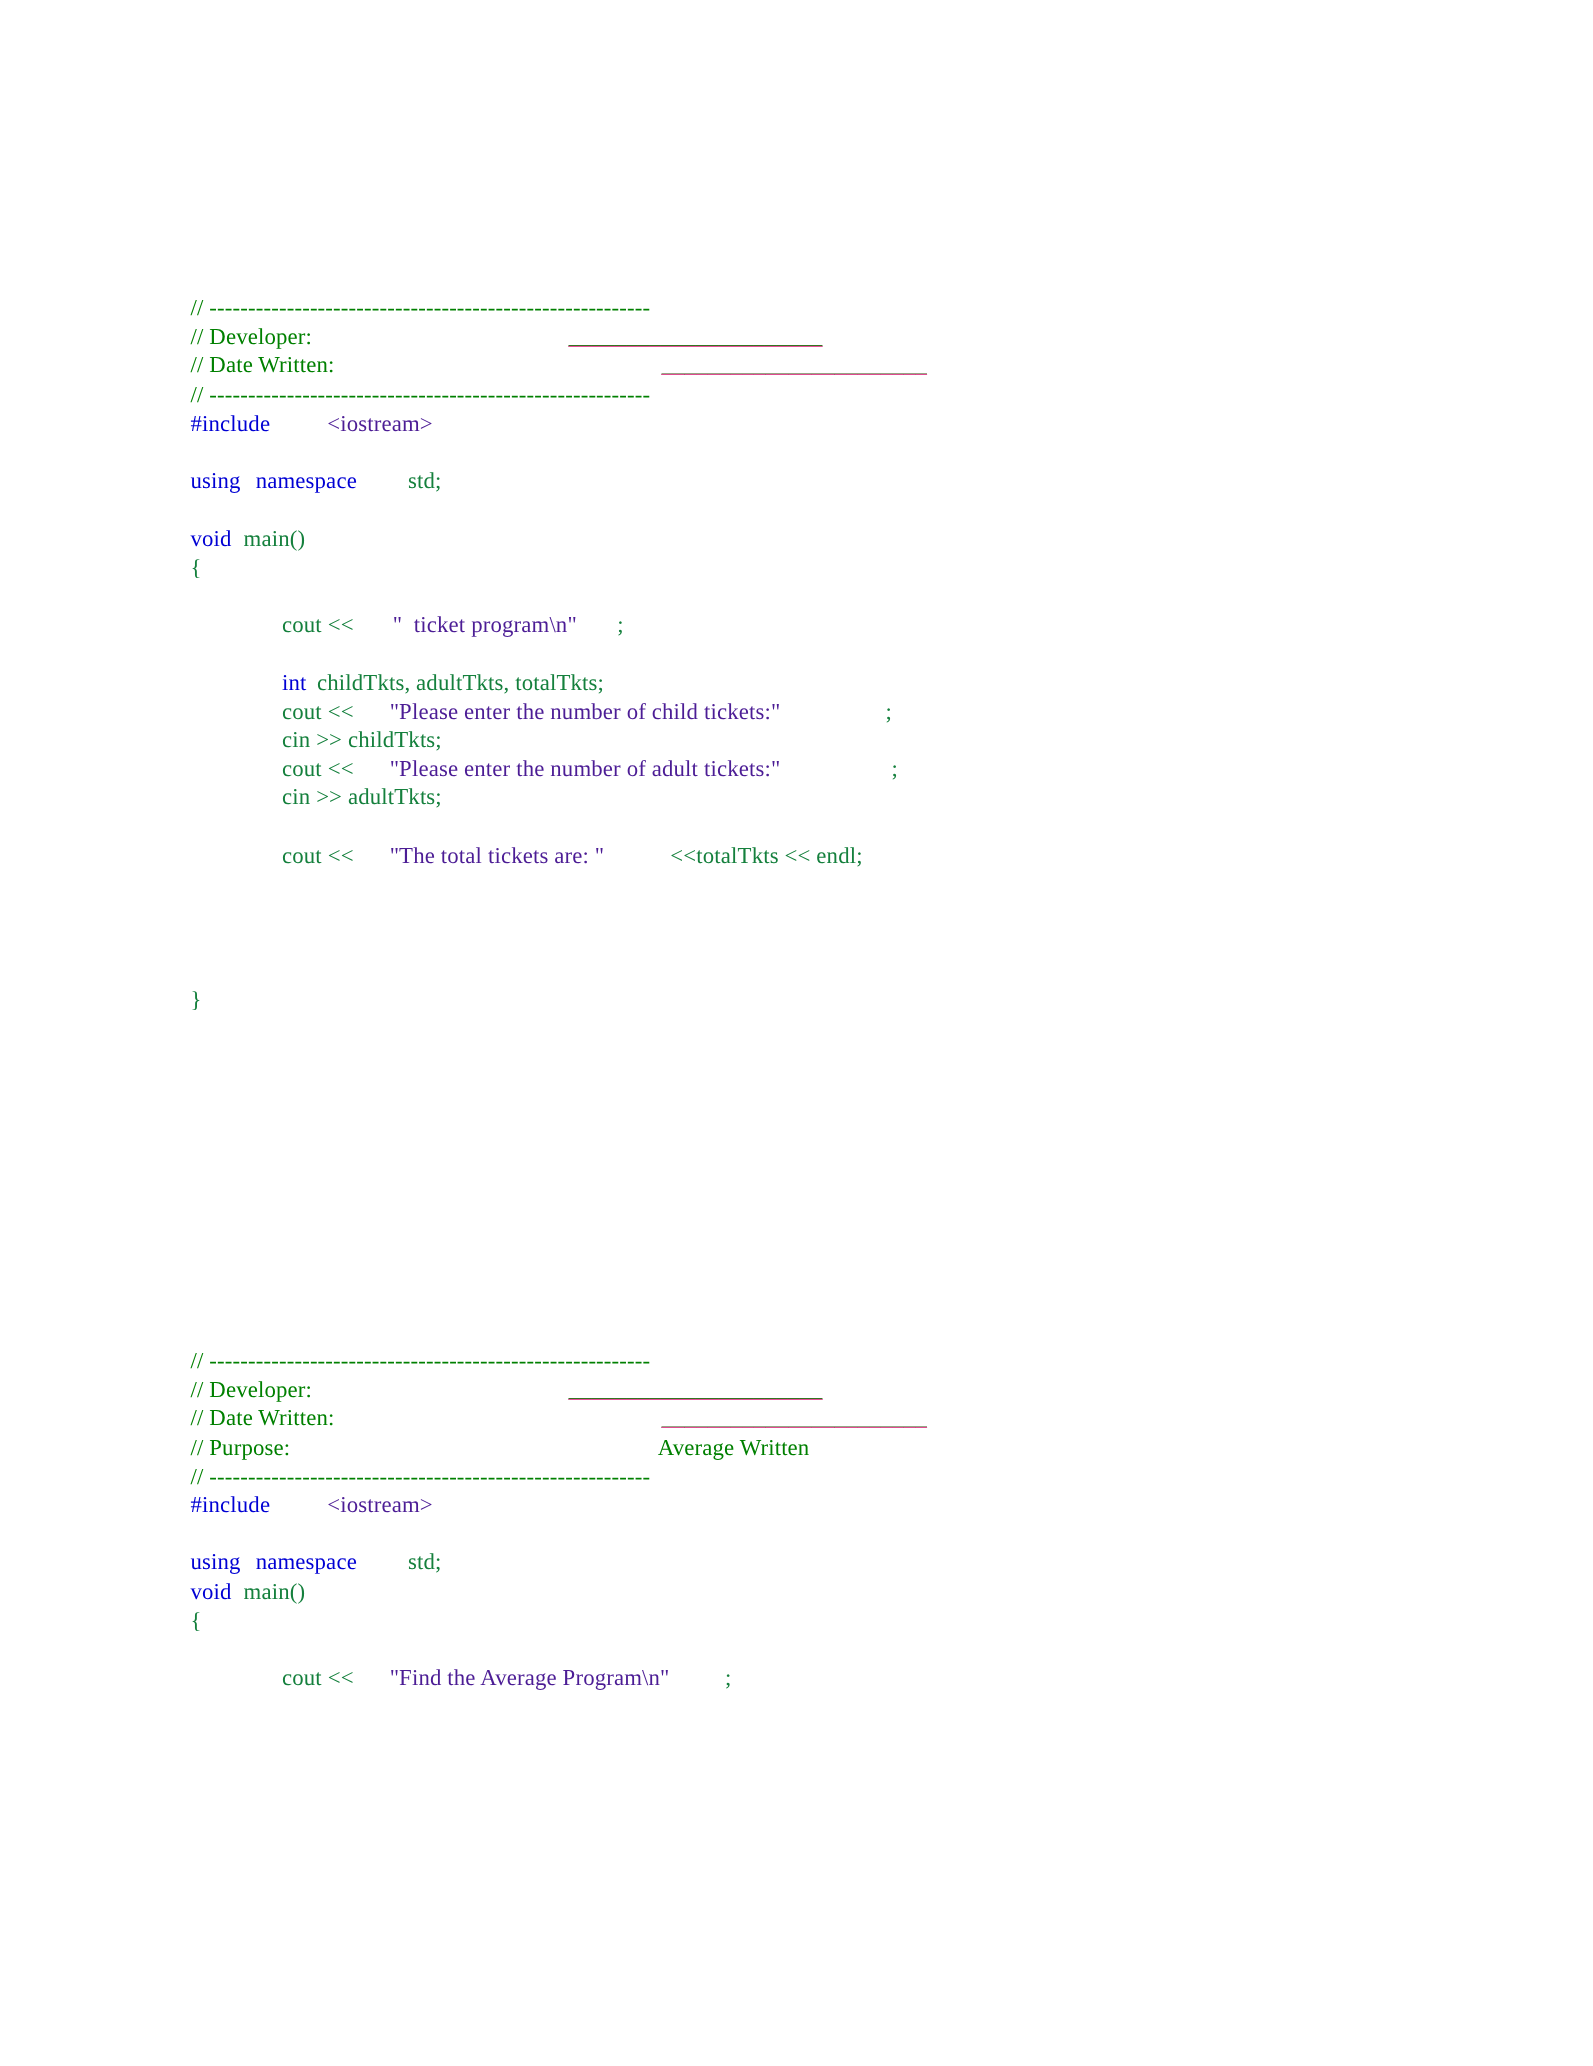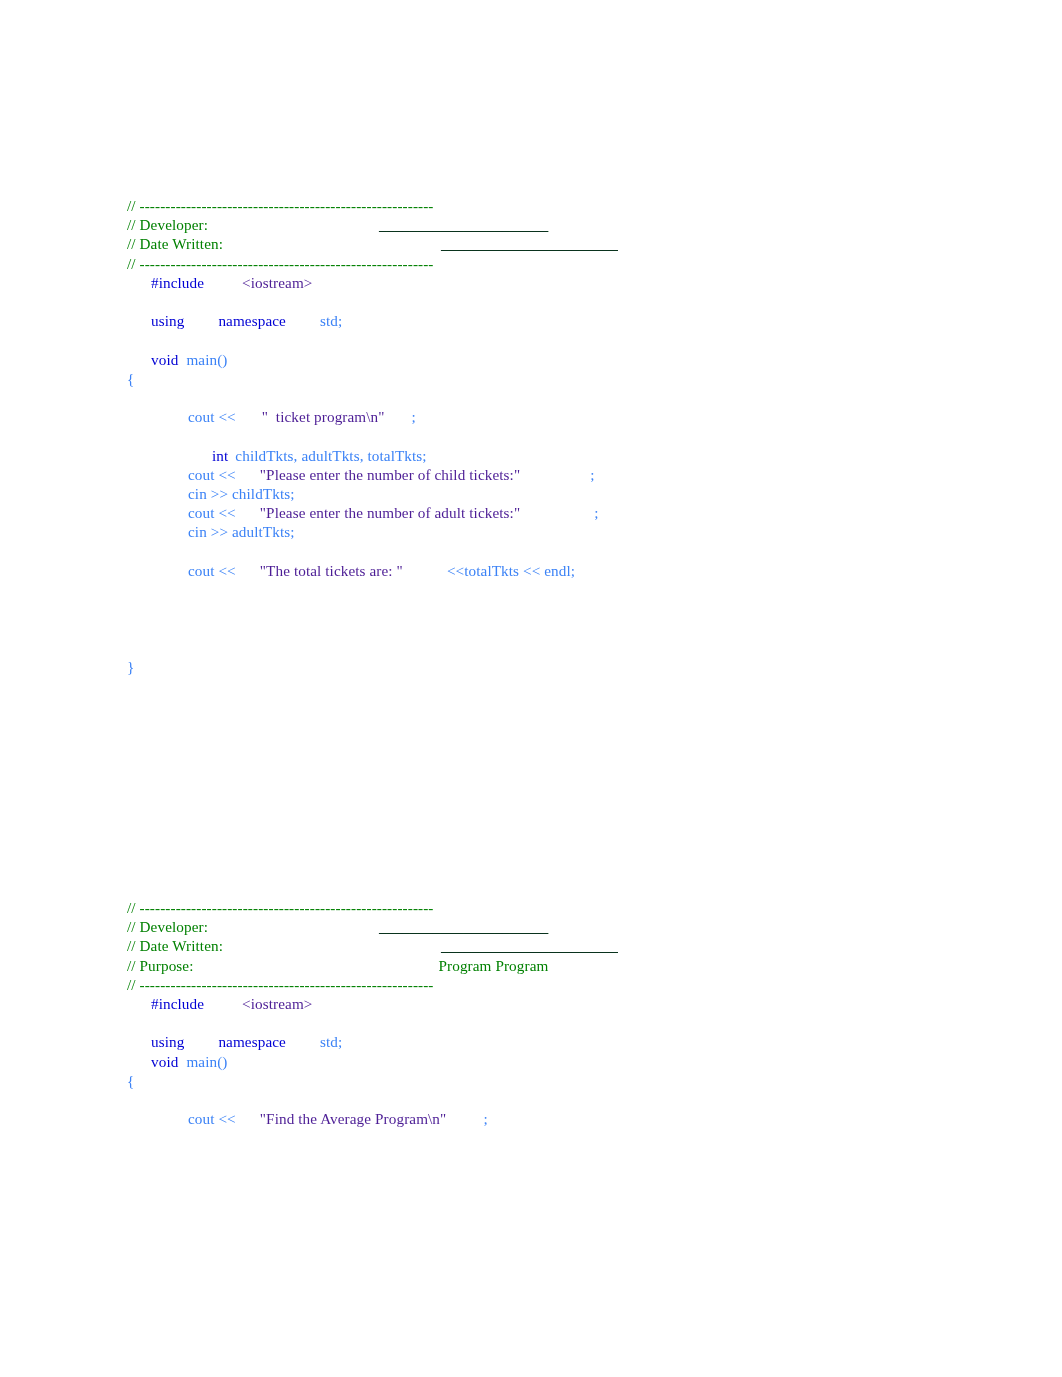--- a/index.html
+++ b/index.html
@@ -47,27 +47,27 @@
     height: 19.2px;
   }
 
   
   .section-gap {
     display: block;
     height: 222px;
   }
 
   .cmt   { color: #008000; }
-  .kw    { color: #0000d4; margin-left: 24px; }
+  .kw    { color: #0000d4; }
   .str   { color: #4c1d95; }
-  .plain { color: #3b82f6; }
+  .plain { color: #15803d; }
 
   
   .rule {
-    color: #0f172a;
+    color: #ec4899;
     text-decoration: underline;
     text-decoration-color: #008000;
   }
 
   .sep { color: #008000; }
 </style>
 </head>
 <body>
 
 <div class="page">
@@ -130,21 +130,21 @@
 
     <div>
 
       <div class="code-line sep">// ---------------------------------------------------------</div>
 
 
       <div class="code-line cmt"><span>// Developer:</span><span style="display:inline-block;width:171px"></span><span class="rule">______________________</span></div>
 
       <div class="code-line cmt"><span>// Date Written:</span><span style="display:inline-block;width:218px"></span><span class="rule">_______________________</span></div>
 
-      <div class="code-line cmt"><span>// Purpose:</span><span style="display:inline-block;width:245px"></span><span>Program Program</span></div>
+      <div class="code-line cmt"><span>// Purpose:</span><span style="display:inline-block;width:245px"></span><span>Average Written</span></div>
 
       <div class="code-line sep">// ---------------------------------------------------------</div>
 
       <div class="code-line"><span class="kw">#include</span><span style="display:inline-block;width:38px"></span><span class="str">&lt;iostream&gt;</span></div>
 
       <div class="code-line blank"></div>
 
       <div class="code-line"><span class="kw">using</span><span style="display:inline-block;width:10px"></span><span class="kw">namespace</span><span style="display:inline-block;width:34px"></span><span class="plain">std;</span></div>
 
       <div class="code-line"><span class="kw">void</span><span style="display:inline-block;width:8px"></span><span class="plain">main()</span></div>

